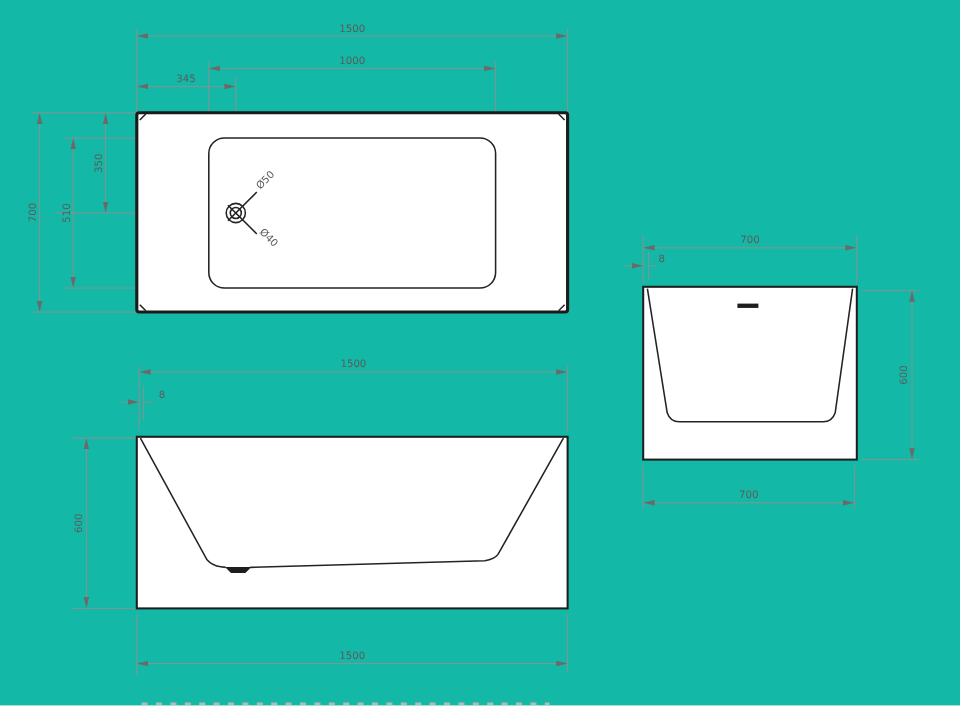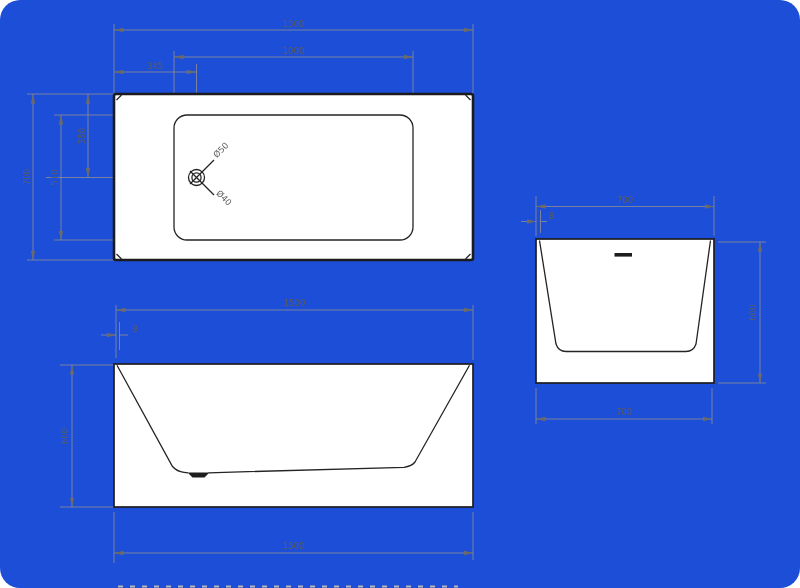--- a/index.html
+++ b/index.html
@@ -1,17 +1,17 @@
 <!DOCTYPE html>
 <html><head>
 <meta charset="utf-8">
 <style>
   html,body{margin:0;padding:0;background:#ffffff;}
-  .canvas{position:relative;width:800px;height:588px;background:#1d4ed8;overflow:hidden;
-          font-family:"DejaVu Sans", sans-serif;border-radius:20px;}
+  .canvas{position:relative;width:800px;height:588px;background:#14b8a6;overflow:hidden;
+          font-family:"DejaVu Sans", sans-serif;}
   svg{display:block}
   .ol-heavy{stroke:#1b1b1b;stroke-width:2.6;fill:#ffffff;stroke-linejoin:round;}
   .ol-thin{stroke:#242424;stroke-width:1.3;fill:none;}
   .dim{stroke:#8f8f8f;stroke-width:0.8;fill:none;}
   .dark{fill:#1e1e1e;stroke:none;}
   .t{font-family:"DejaVu Sans", sans-serif;font-size:8.5px;fill:#5c5c5c;}
   .remnant{stroke:#b8b8b8;stroke-width:2.2;}
 </style>
 </head>
 <body>

